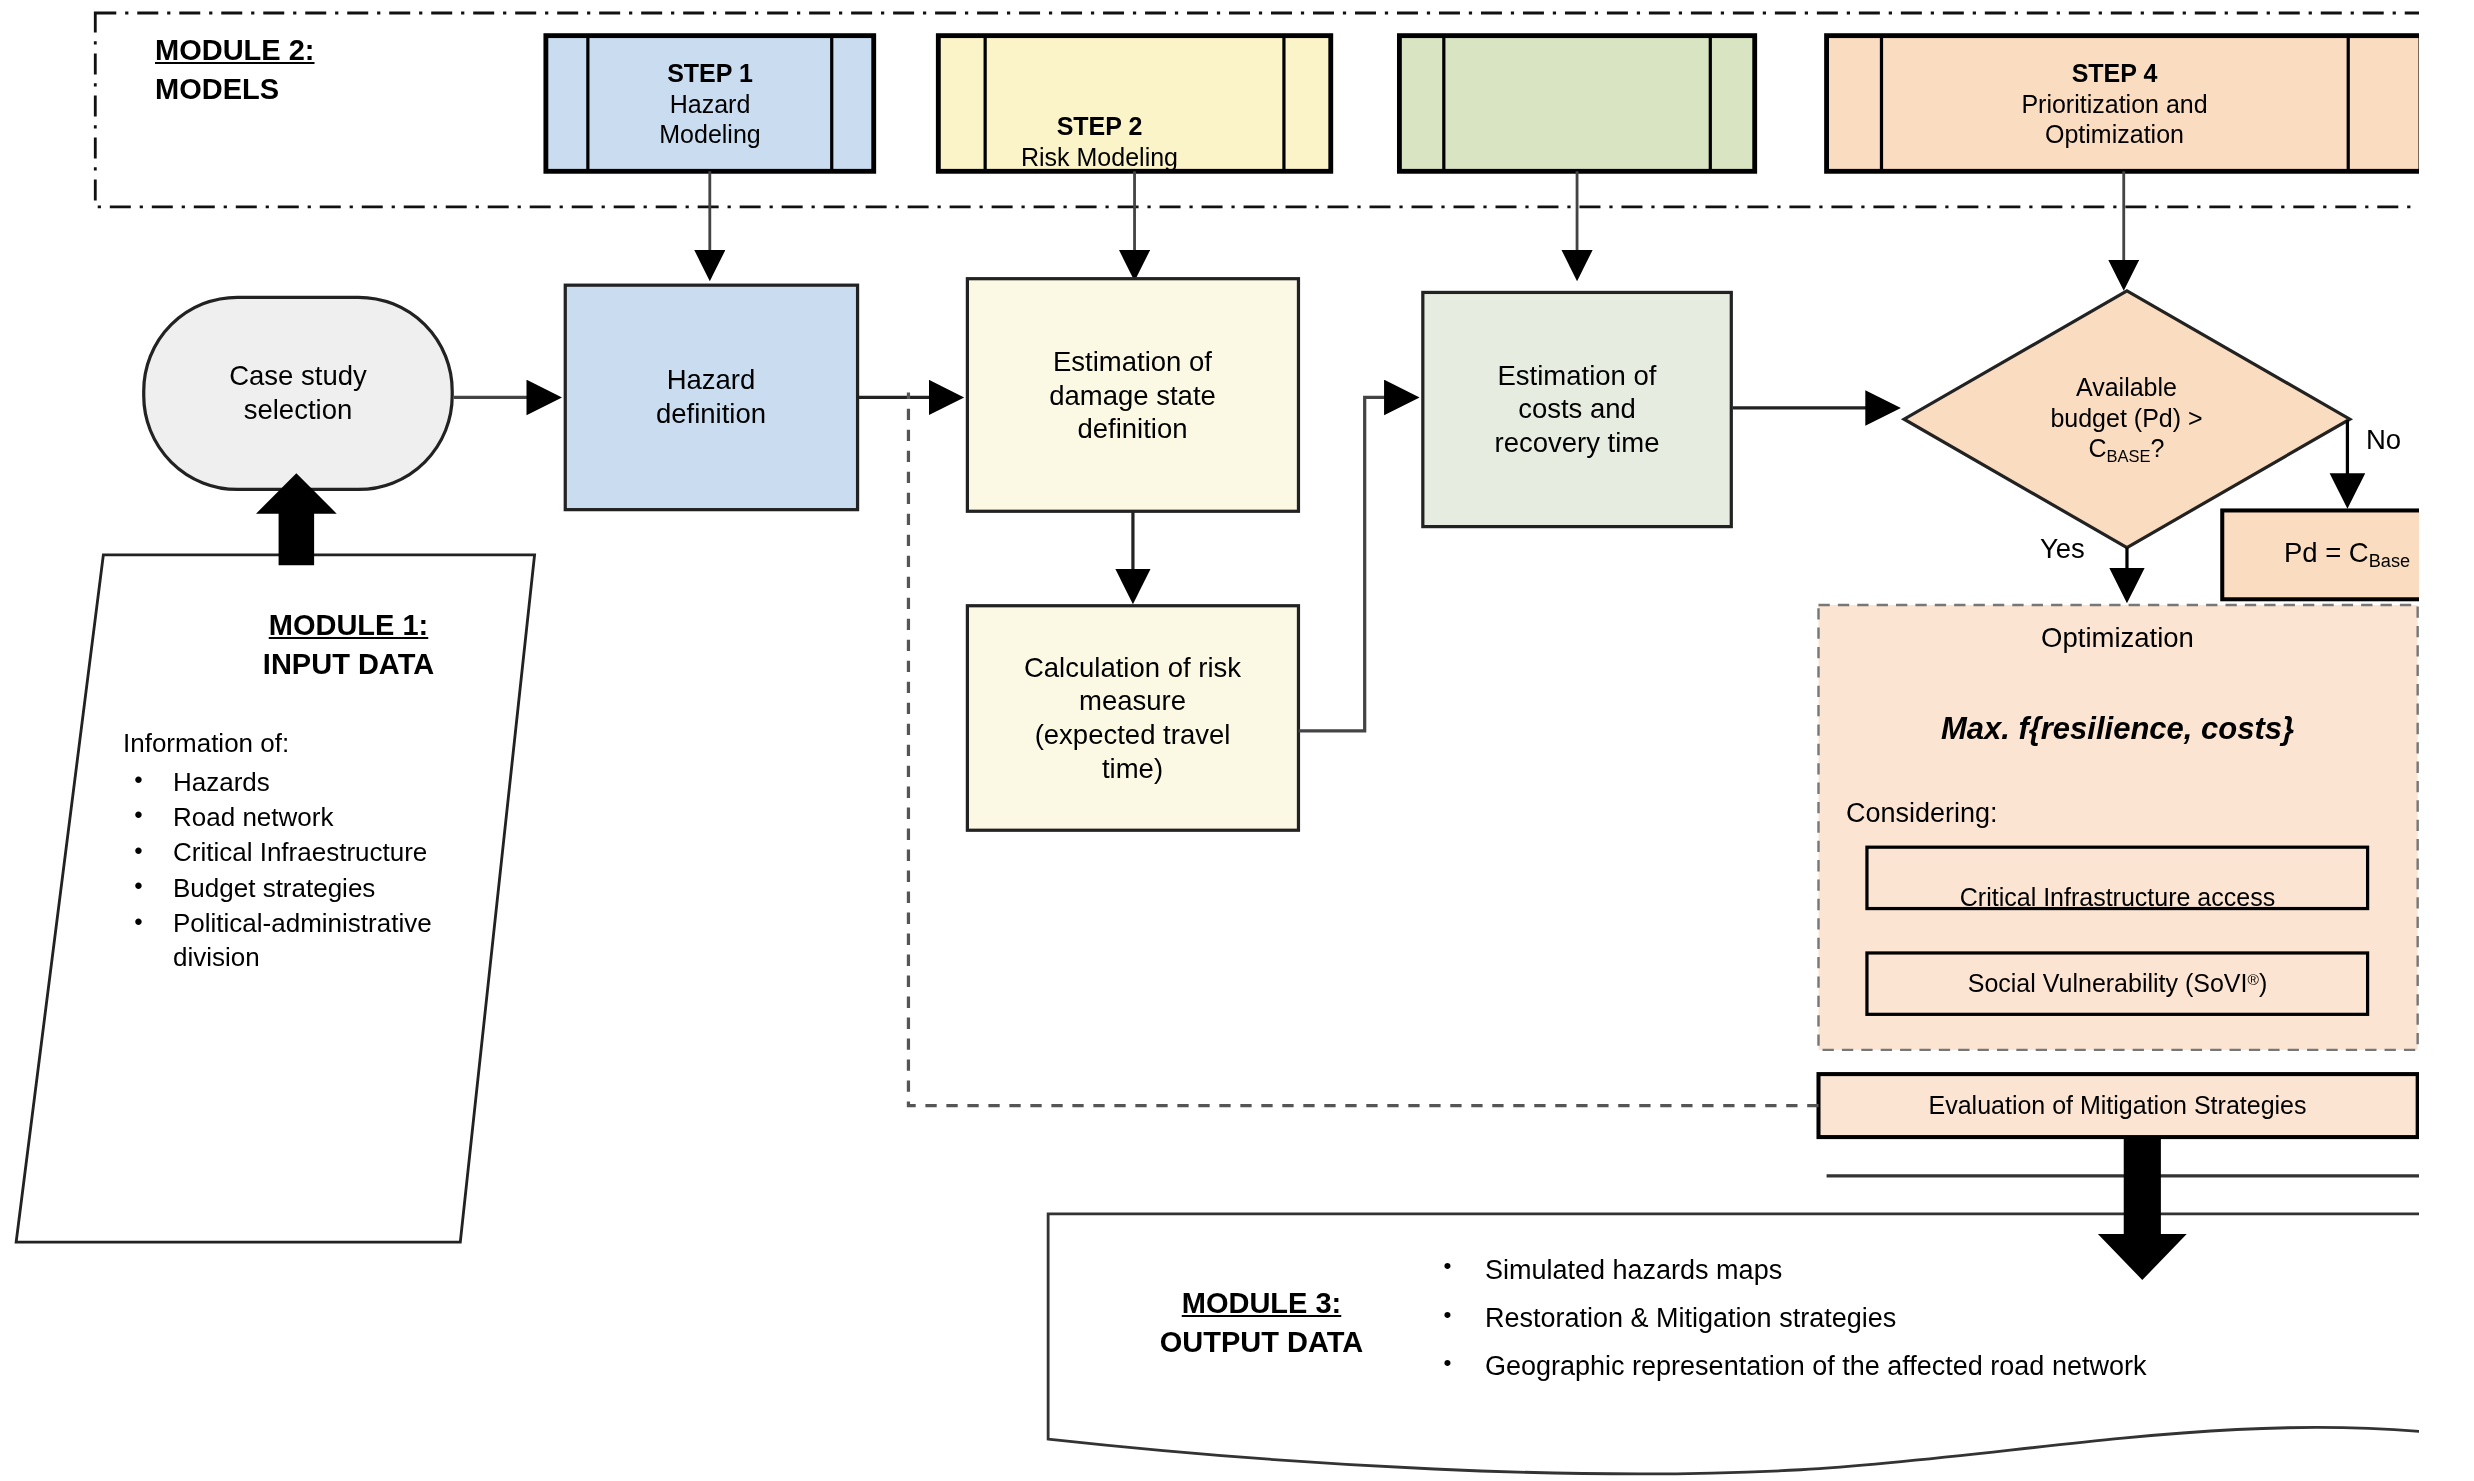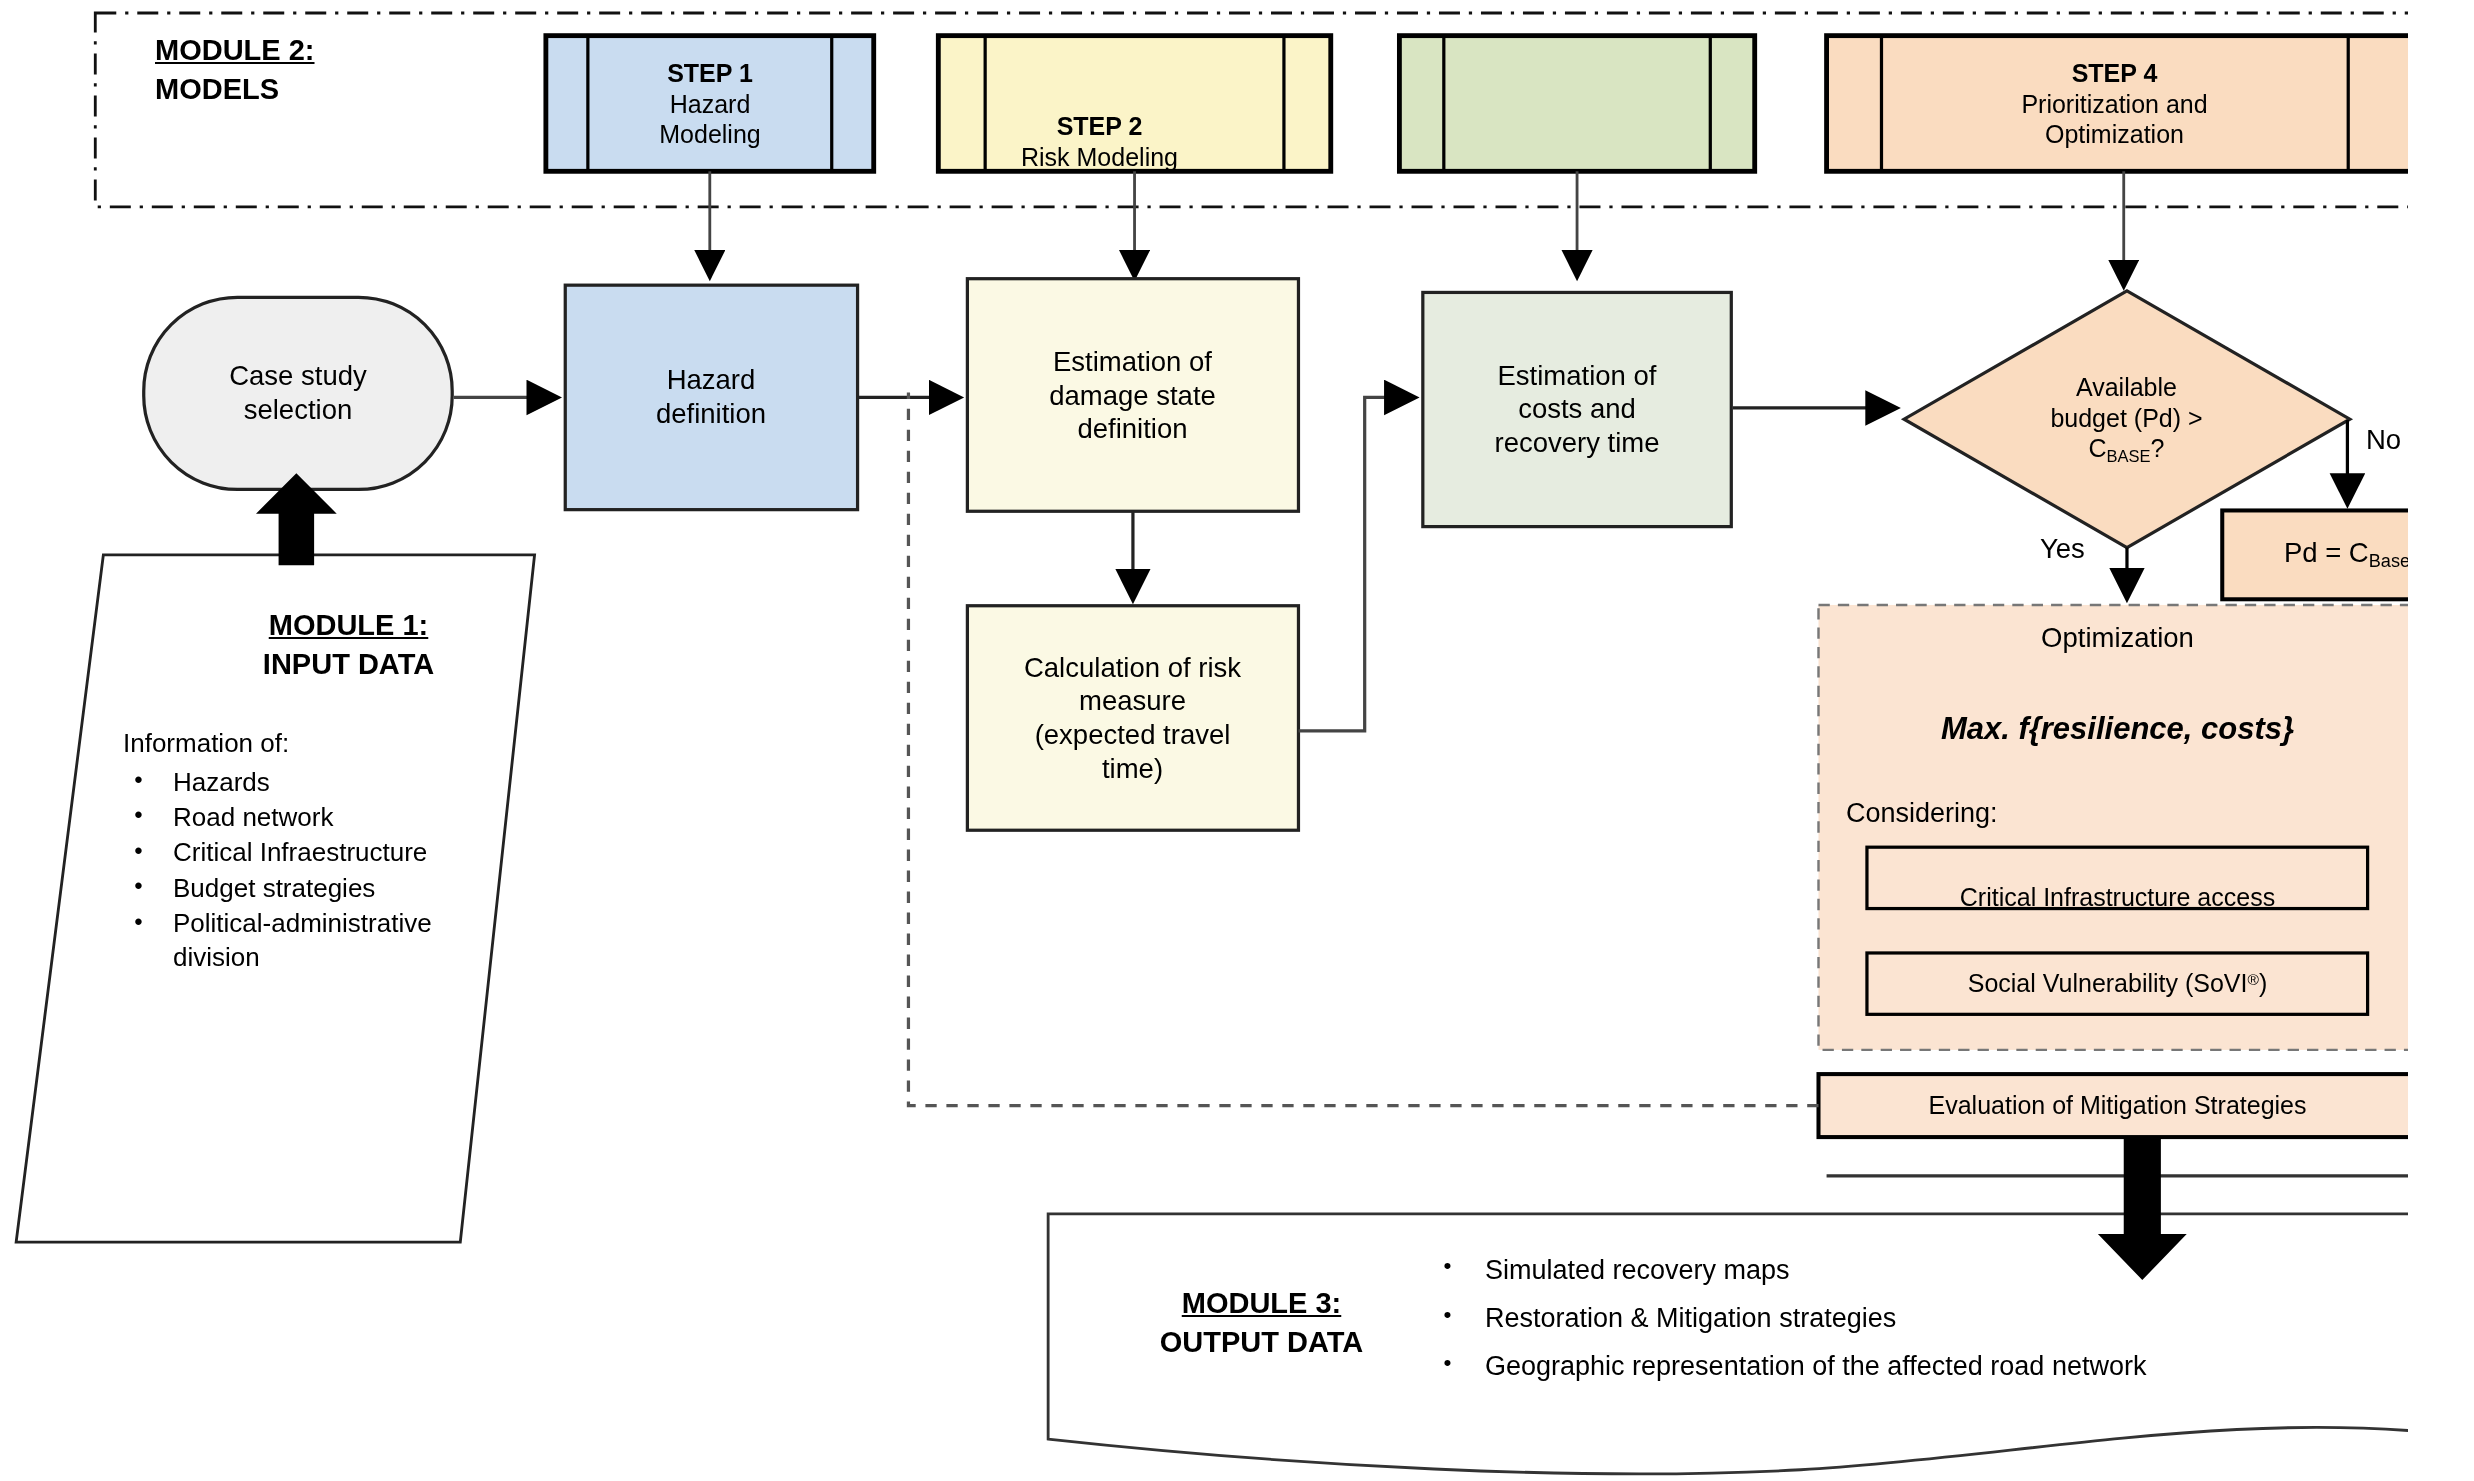--- a/index.html
+++ b/index.html
@@ -1,17 +1,17 @@
 <!DOCTYPE html>
 <html style="font-size:13px"><head>
 <meta charset="utf-8">
 <style>
   html,body{margin:0;padding:0;background:#ffffff;}
   body{font-family:"Liberation Sans", sans-serif;}
-  #stage{position:relative;width:2408px;height:1482px;background:#fff;overflow:hidden;}
+  #stage{position:relative;width:2408px;height:1482px;background:#fff;overflow:hidden;padding-left:11px;}
   svg.layer{position:absolute;left:0;top:0;width:2475px;height:1482px;overflow:visible;}
 
   .node-label{position:absolute;display:flex;flex-direction:column;align-items:center;justify-content:center;
               text-align:center;color:#000;line-height:1.22;pointer-events:none;}
   .n-title{font-weight:bold;}
   .sz-step{font-size:25px;}
   .sz-box{font-size:27.5px;}
   .sz-small{font-size:25px;}
   .module-head{position:absolute;font-weight:bold;font-size:29px;line-height:1.35;color:#000;}
   .module-head .u{text-decoration:underline;}
@@ -225,20 +225,20 @@
       <li>Political-administrative division</li>
     </ul>
   </div>
 
   <div class="module-head" style="left:1124px; top:1284px; width:275px; text-align:center;">
     <div class="u">MODULE 3:</div>
     <div>OUTPUT DATA</div>
   </div>
   <div class="m3list" style="left:1437px; top:1253px; width:969px;">
     <ul>
-      <li>Simulated recovery maps</li>
+      <li>Simulated hazards maps</li>
       <li>Restoration &amp; Mitigation strategies</li>
       <li>Geographic representation of the affected road network</li>
     </ul>
   </div>
 
 </div>
 
 
 </body></html>

